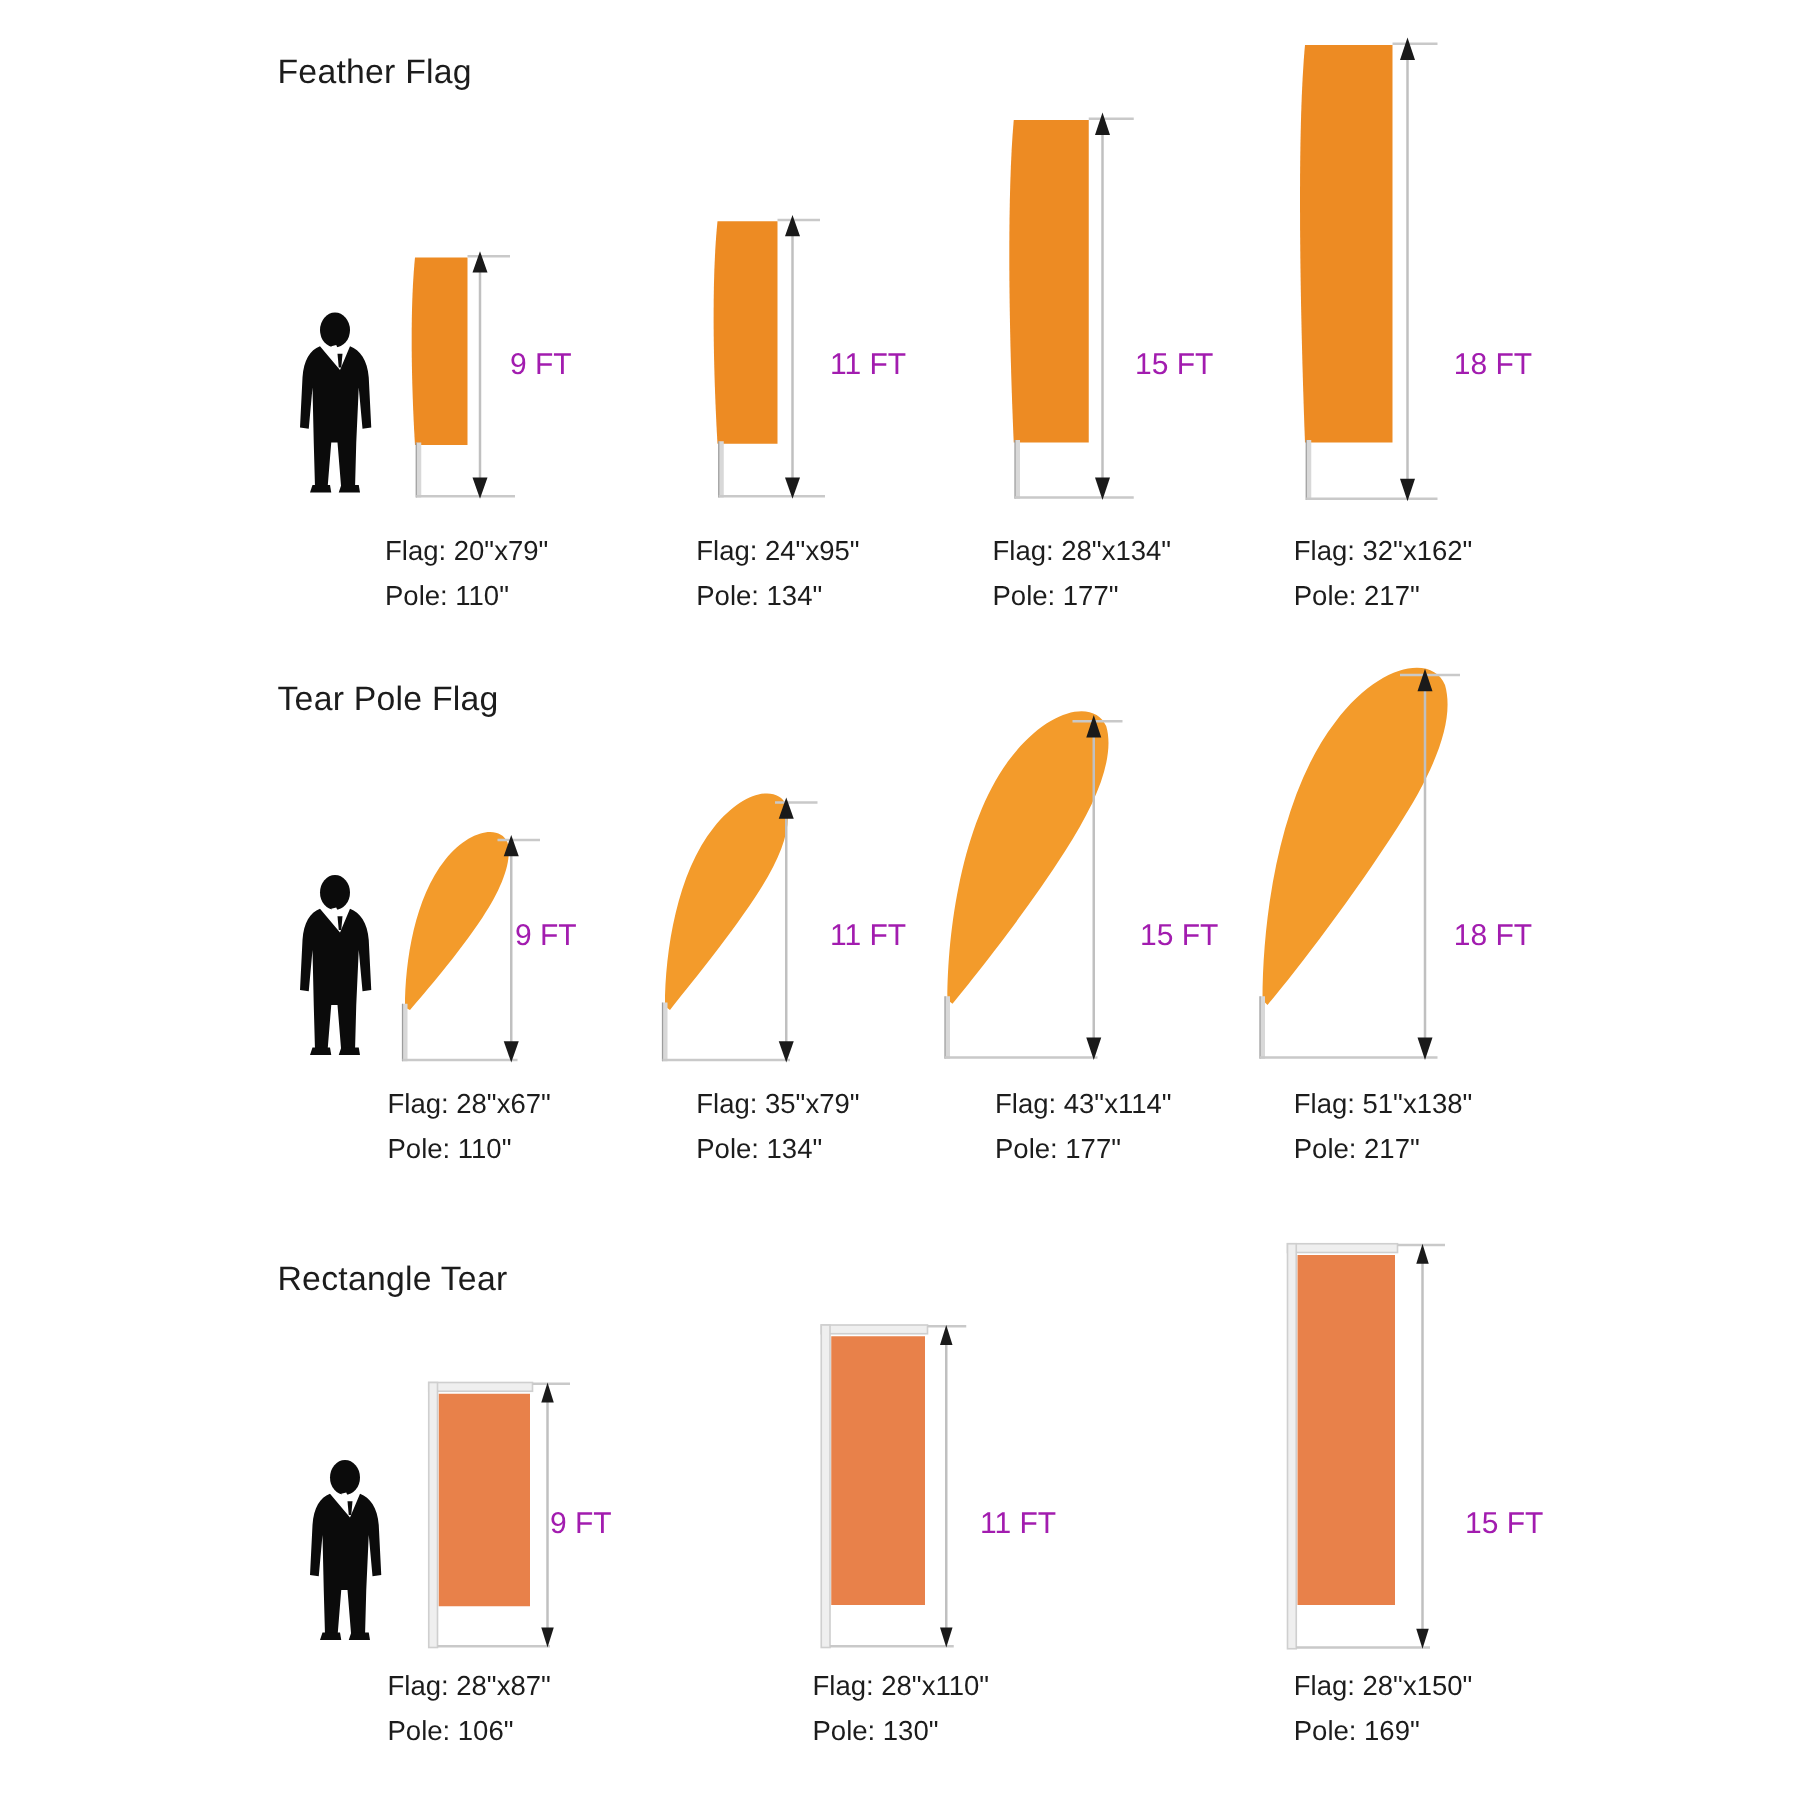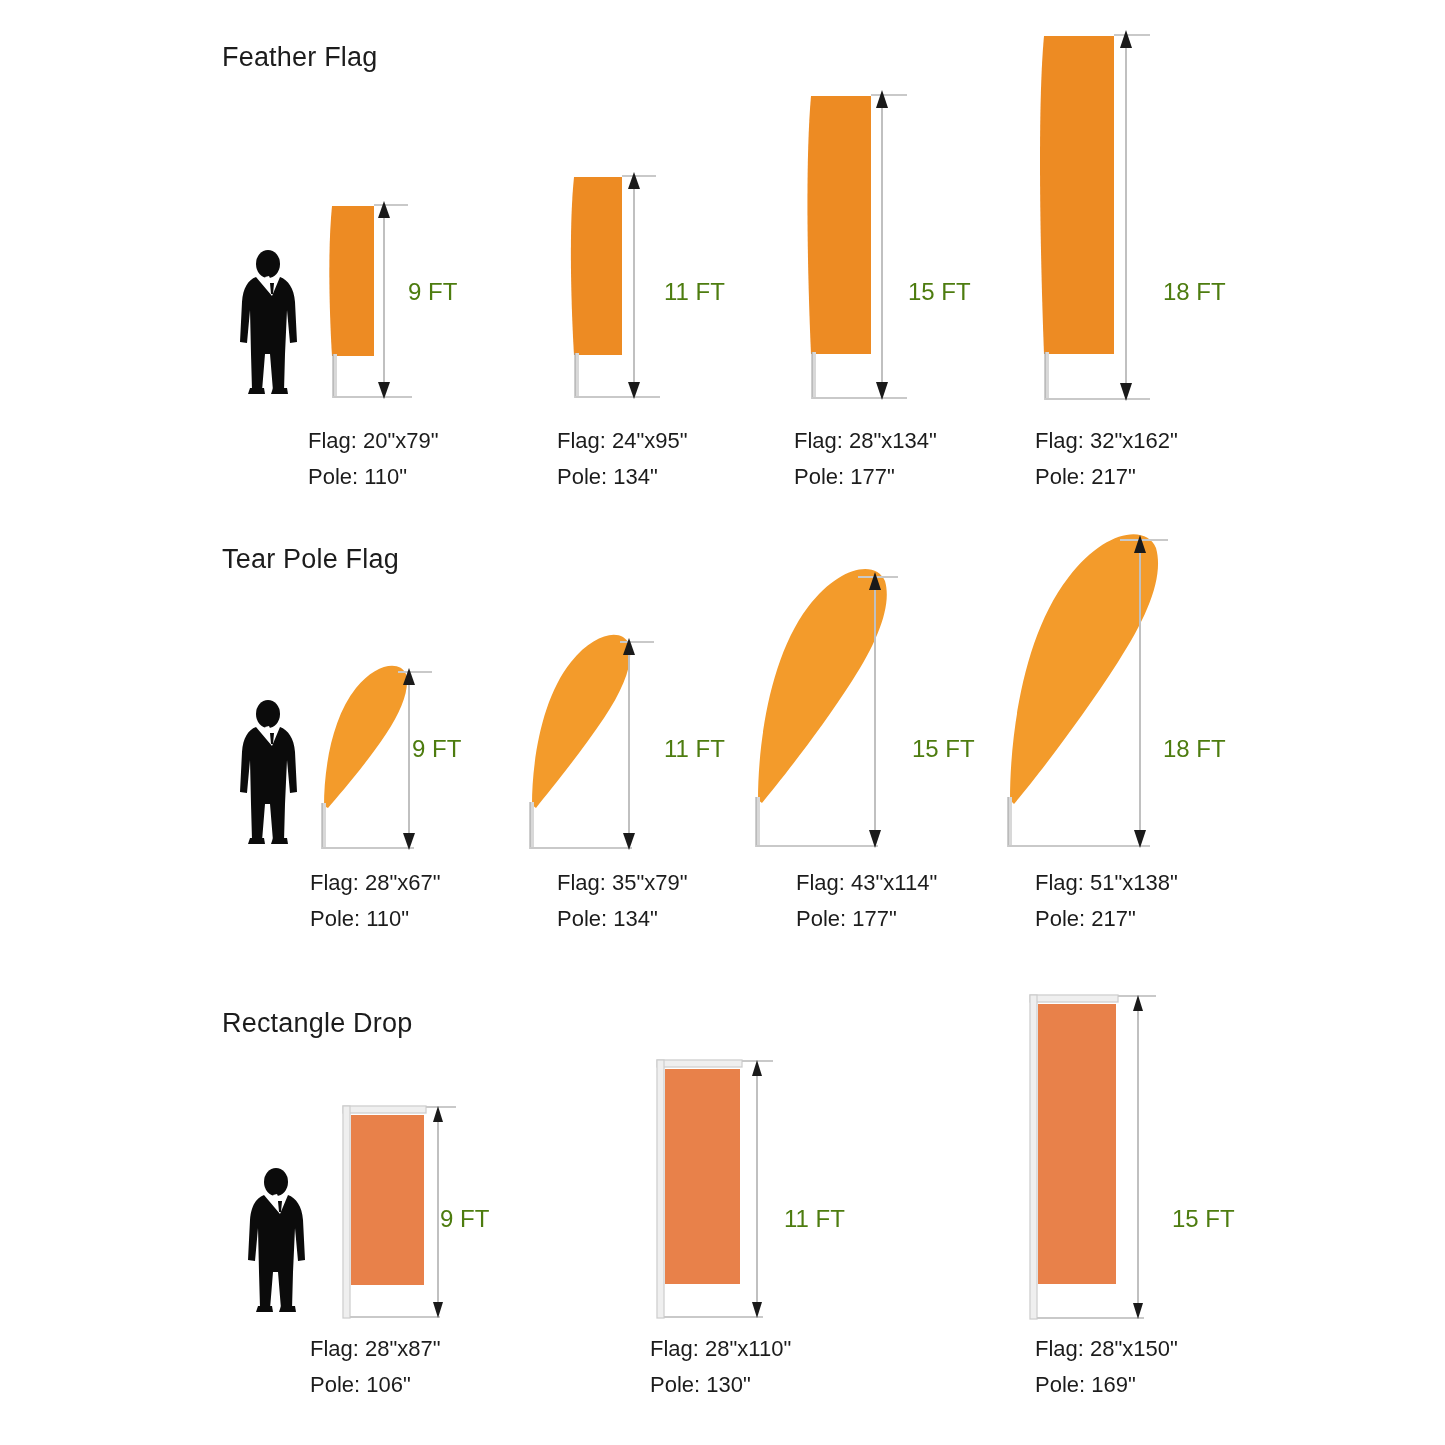--- a/index.html
+++ b/index.html
@@ -21,21 +21,21 @@
     letter-spacing:0.2px;
     white-space:nowrap;
   }
 
   .flag-unit{position:absolute;}
   .flag-unit svg{display:block;overflow:visible;}
 
   .ft-label{
     position:absolute;
     font-size:24px;
-    color:#4d7c0f;
+    color:#a21caf;
     white-space:nowrap;
   }
 
   .caption{
     position:absolute;
     font-size:22px;
     color:#1c1c1c;
     white-space:nowrap;
     line-height:1.0;
   }
@@ -221,21 +221,21 @@
       <path d="M150 15 L156 33 L144 33 Z" fill="#1a1a1a"></path>
       <path d="M150 328 L156 310 L144 310 Z" fill="#1a1a1a"></path>
     </svg>
   </div>
   <div class="ft-label" style="left:1163px;top:735px;">18 FT</div>
   <div class="caption" style="left:1035px;top:872px;">
     <span>Flag: 51"x138"</span>
     <span class="line2">Pole: 217"</span>
   </div>
 
-  <div class="section-title" style="left:222px;top:1008px;">Rectangle Drop</div>
+  <div class="section-title" style="left:222px;top:1008px;">Rectangle Tear</div>
 
   <div class="flag-unit" style="left:240px;top:1168px;">
     <svg width="80" height="148" viewBox="0 0 80 148">
       <g fill="#0b0b0b">
         <ellipse cx="36" cy="14" rx="12" ry="14"></ellipse>
         <path d="M24 27 C16 30 11 38 10 52 L8 92 L15 93 L18 60 L19 104
                  L20 140 L30 141 L33 104 L38 104 L41 141 L52 141 L53 104
                  L55 60 L58 93 L65 92 L63 52 C62 38 56 30 48 27 L40 46 Z"></path>
         <path d="M18 138 L32 138 L33 144 L16 144 Z"></path>
         <path d="M41 138 L55 138 L56 144 L39 144 Z"></path>

